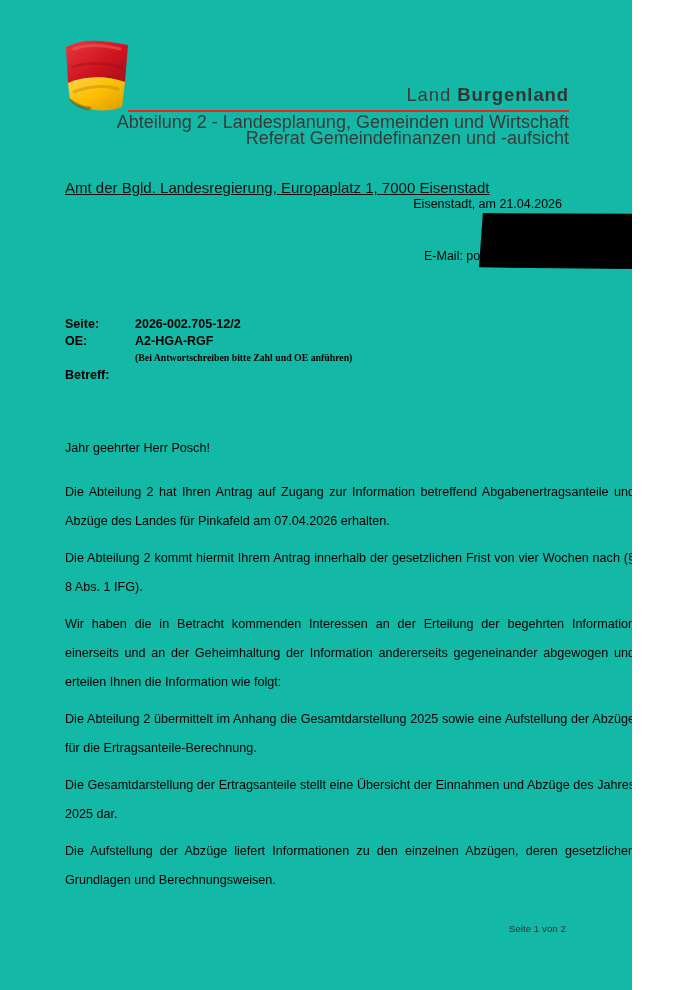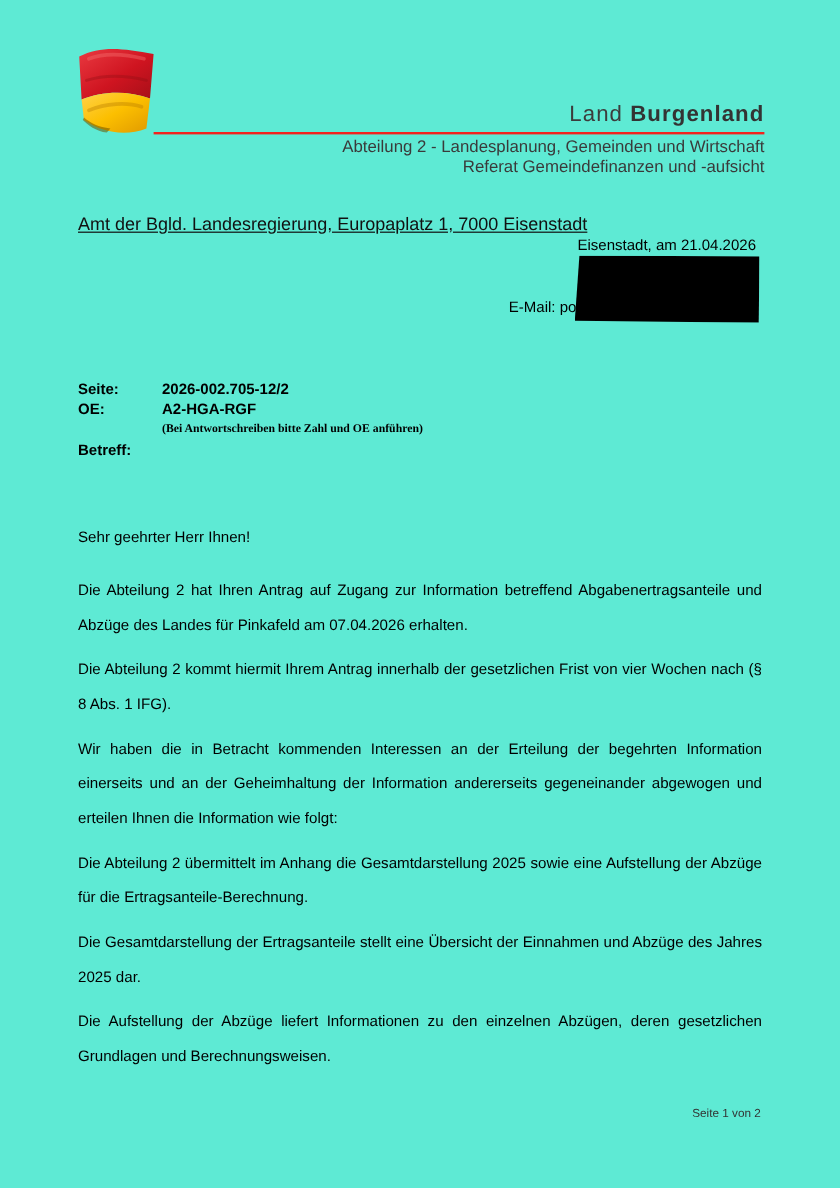--- a/index.html
+++ b/index.html
@@ -1,30 +1,30 @@
 <!DOCTYPE html>
 <html><head>
 <meta charset="utf-8">
 <style>
   html,body { margin:0; padding:0; background:#ffffff; }
   .page {
-    position:relative; width:700px; height:990px; background:#5eead4;
+    position:relative; width:632px; height:990px; background:#14b8a6;
     font-family:"Liberation Sans","DejaVu Sans",sans-serif; color:#000;
     overflow:hidden;
   }
   .flag { position:absolute; left:62px; top:37px; width:70px; height:78px; }
   .brand {
     position:absolute; top:84px; right:63px;
     font-size:18.5px; letter-spacing:0.9px; color:#3c3c3c; white-space:nowrap;
   }
   .brand .b { font-weight:bold; color:#333; }
   .redline { position:absolute; left:128px; right:63px; top:110px; height:2px; background:#f2231e; }
   .dept {
     position:absolute; top:115px; right:63px; text-align:right;
-    font-size:14px; line-height:15.5px; color:#3a3a3a; white-space:nowrap;
+    font-size:18px; line-height:15.5px; color:#3a3a3a; white-space:nowrap;
   }
   .sender {
     position:absolute; left:65px; top:179px; font-size:15px;
     text-decoration:underline; color:#111; white-space:nowrap;
   }
   .recipient { position:absolute; left:65px; top:197px; font-size:12.5px; line-height:16.5px; }
   .place-date { position:absolute; top:197px; right:70px; font-size:12.5px; white-space:nowrap; }
   .redaction {
     position:absolute; left:479px; top:213px; width:154px; height:56px; background:#000;
     clip-path:polygon(2.5% 0%, 100% 1.5%, 99.5% 100%, 0% 97%); z-index:3;
@@ -95,21 +95,21 @@
       <span class="ref-label">OE:</span>
       <span>A2-HGA-RGF</span>
     </div>
     <div class="ref-note">(Bei Antwortschreiben bitte Zahl und OE anführen)</div>
     <div class="ref-row betreff">
       <span class="ref-label">Betreff:</span>
     </div>
   </div>
 
   <div class="body-text">
-    <p class="salutation">Sehr geehrter Herr Ihnen!</p>
+    <p class="salutation">Jahr geehrter Herr Posch!</p>
     <p>Die Abteilung 2 hat Ihren Antrag auf Zugang zur Information betreffend Abgabenertragsanteile und Abzüge des Landes für Pinkafeld am 07.04.2026 erhalten.</p>
     <p>Die Abteilung 2 kommt hiermit Ihrem Antrag innerhalb der gesetzlichen Frist von vier Wochen nach (§ 8 Abs. 1 IFG).</p>
     <p>Wir haben die in Betracht kommenden Interessen an der Erteilung der begehrten Information einerseits und an der Geheimhaltung der Information andererseits gegeneinander abgewogen und erteilen Ihnen die Information wie folgt:</p>
     <p>Die Abteilung 2 übermittelt im Anhang die Gesamtdarstellung 2025 sowie eine Aufstellung der Abzüge für die Ertragsanteile-Berechnung.</p>
     <p>Die Gesamtdarstellung der Ertragsanteile stellt eine Übersicht der Einnahmen und Abzüge des Jahres 2025 dar.</p>
     <p>Die Aufstellung der Abzüge liefert Informationen zu den einzelnen Abzügen, deren gesetzlichen Grundlagen und Berechnungsweisen.</p>
   </div>
 
   <div class="footer">Seite 1 von 2</div>
 

